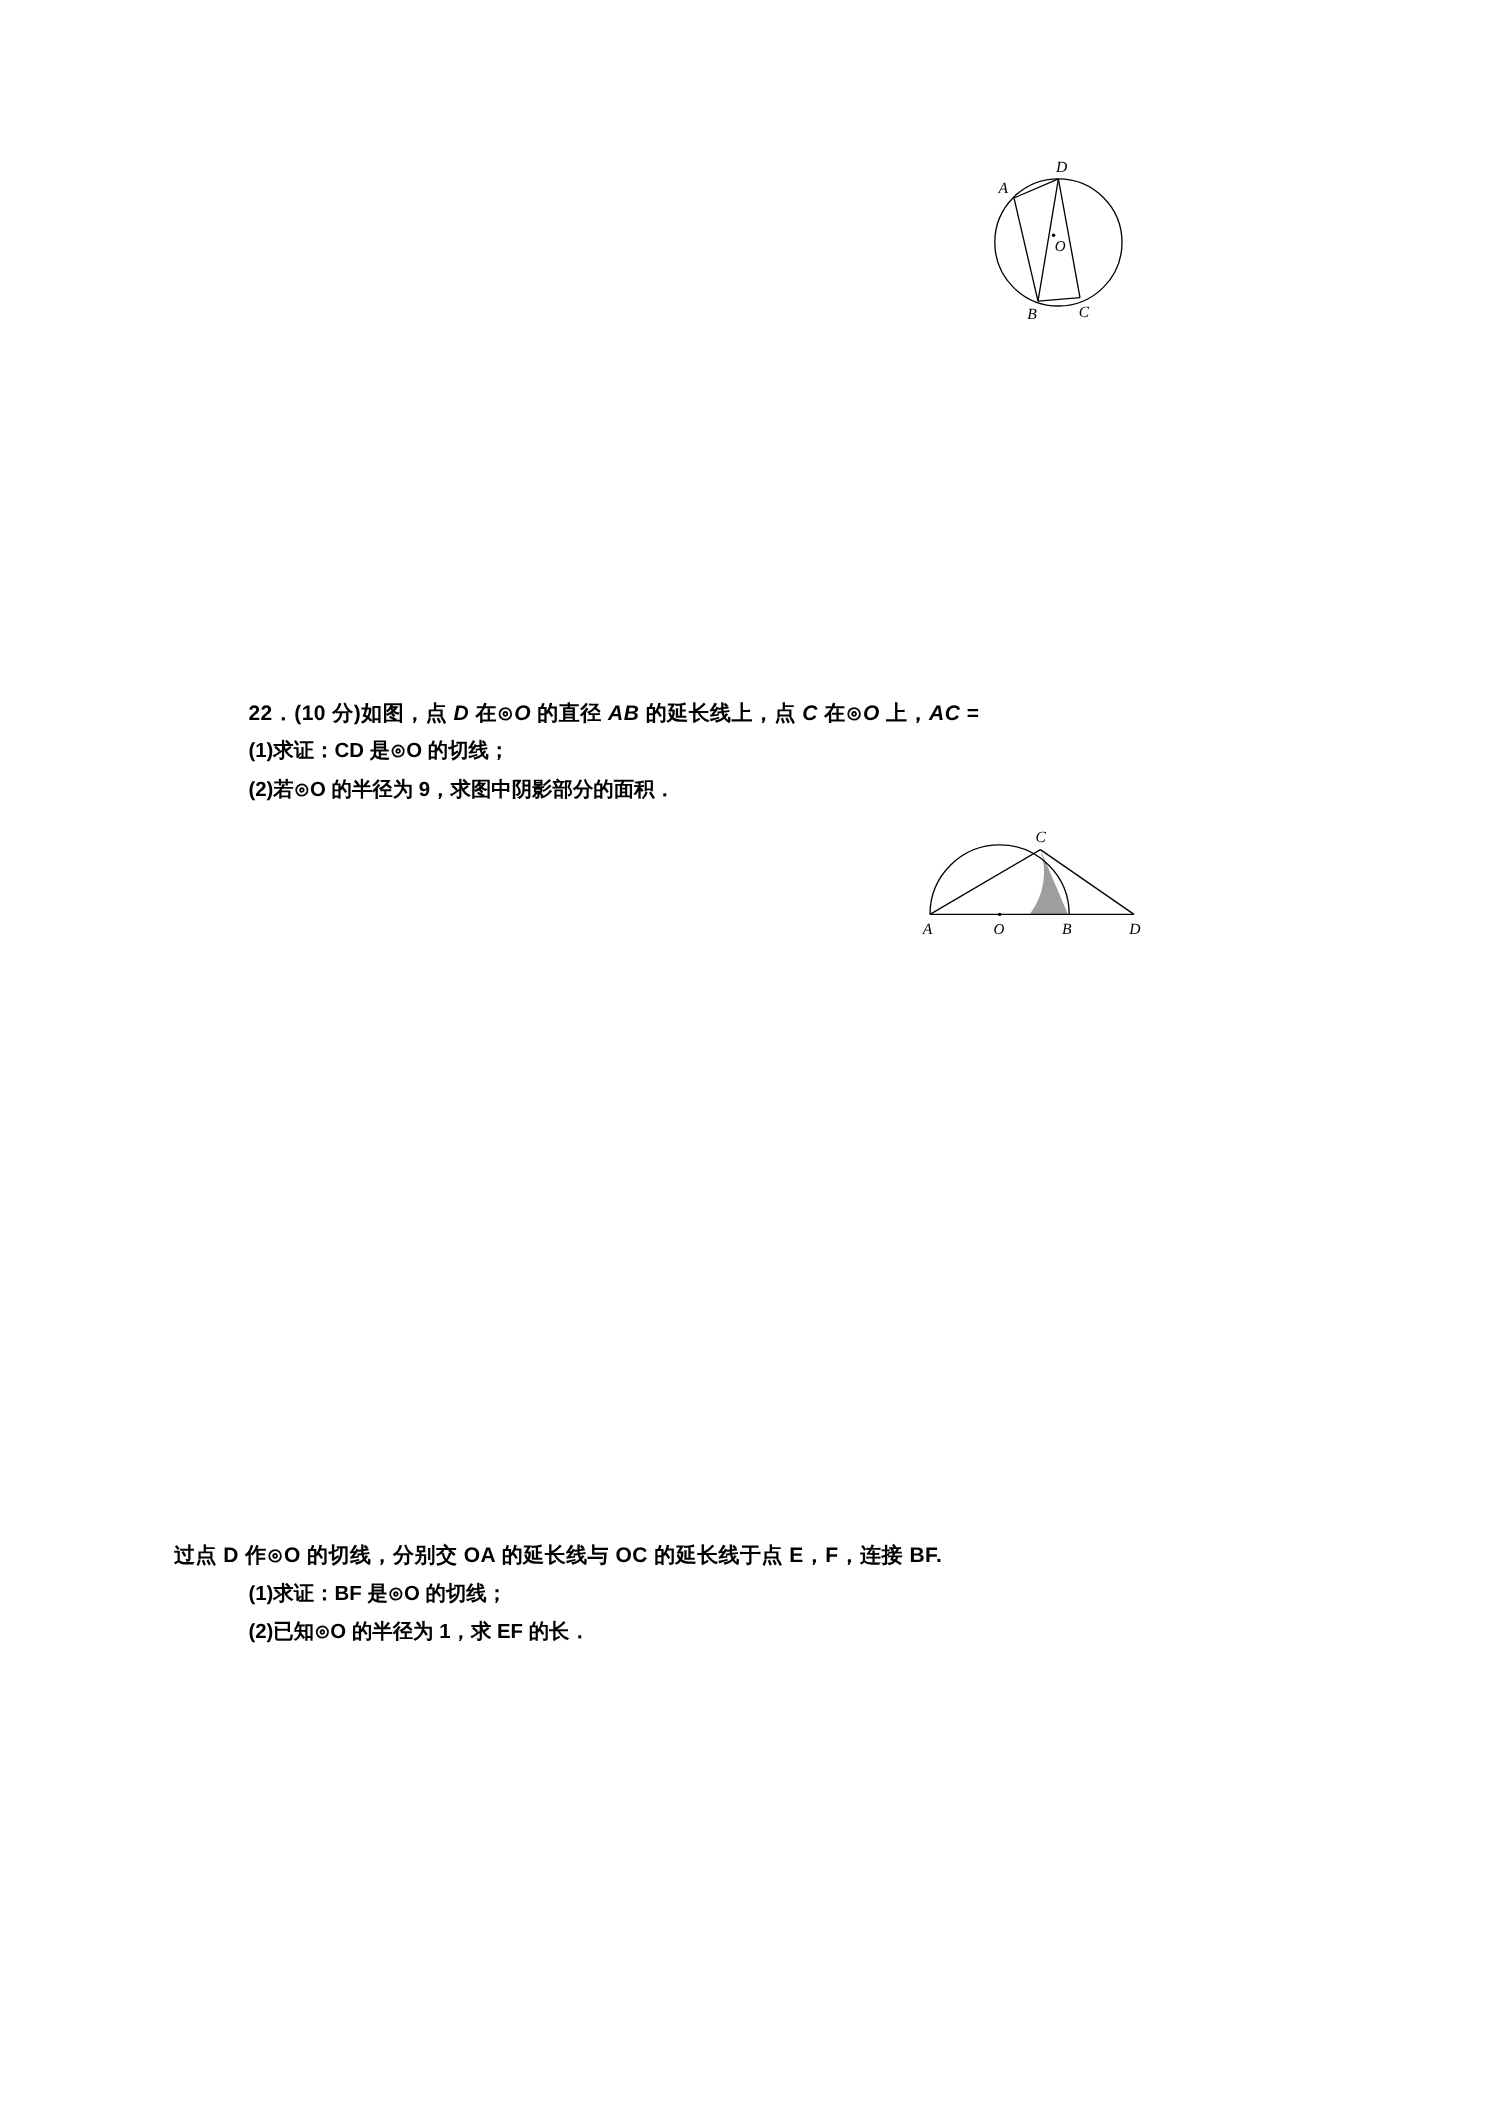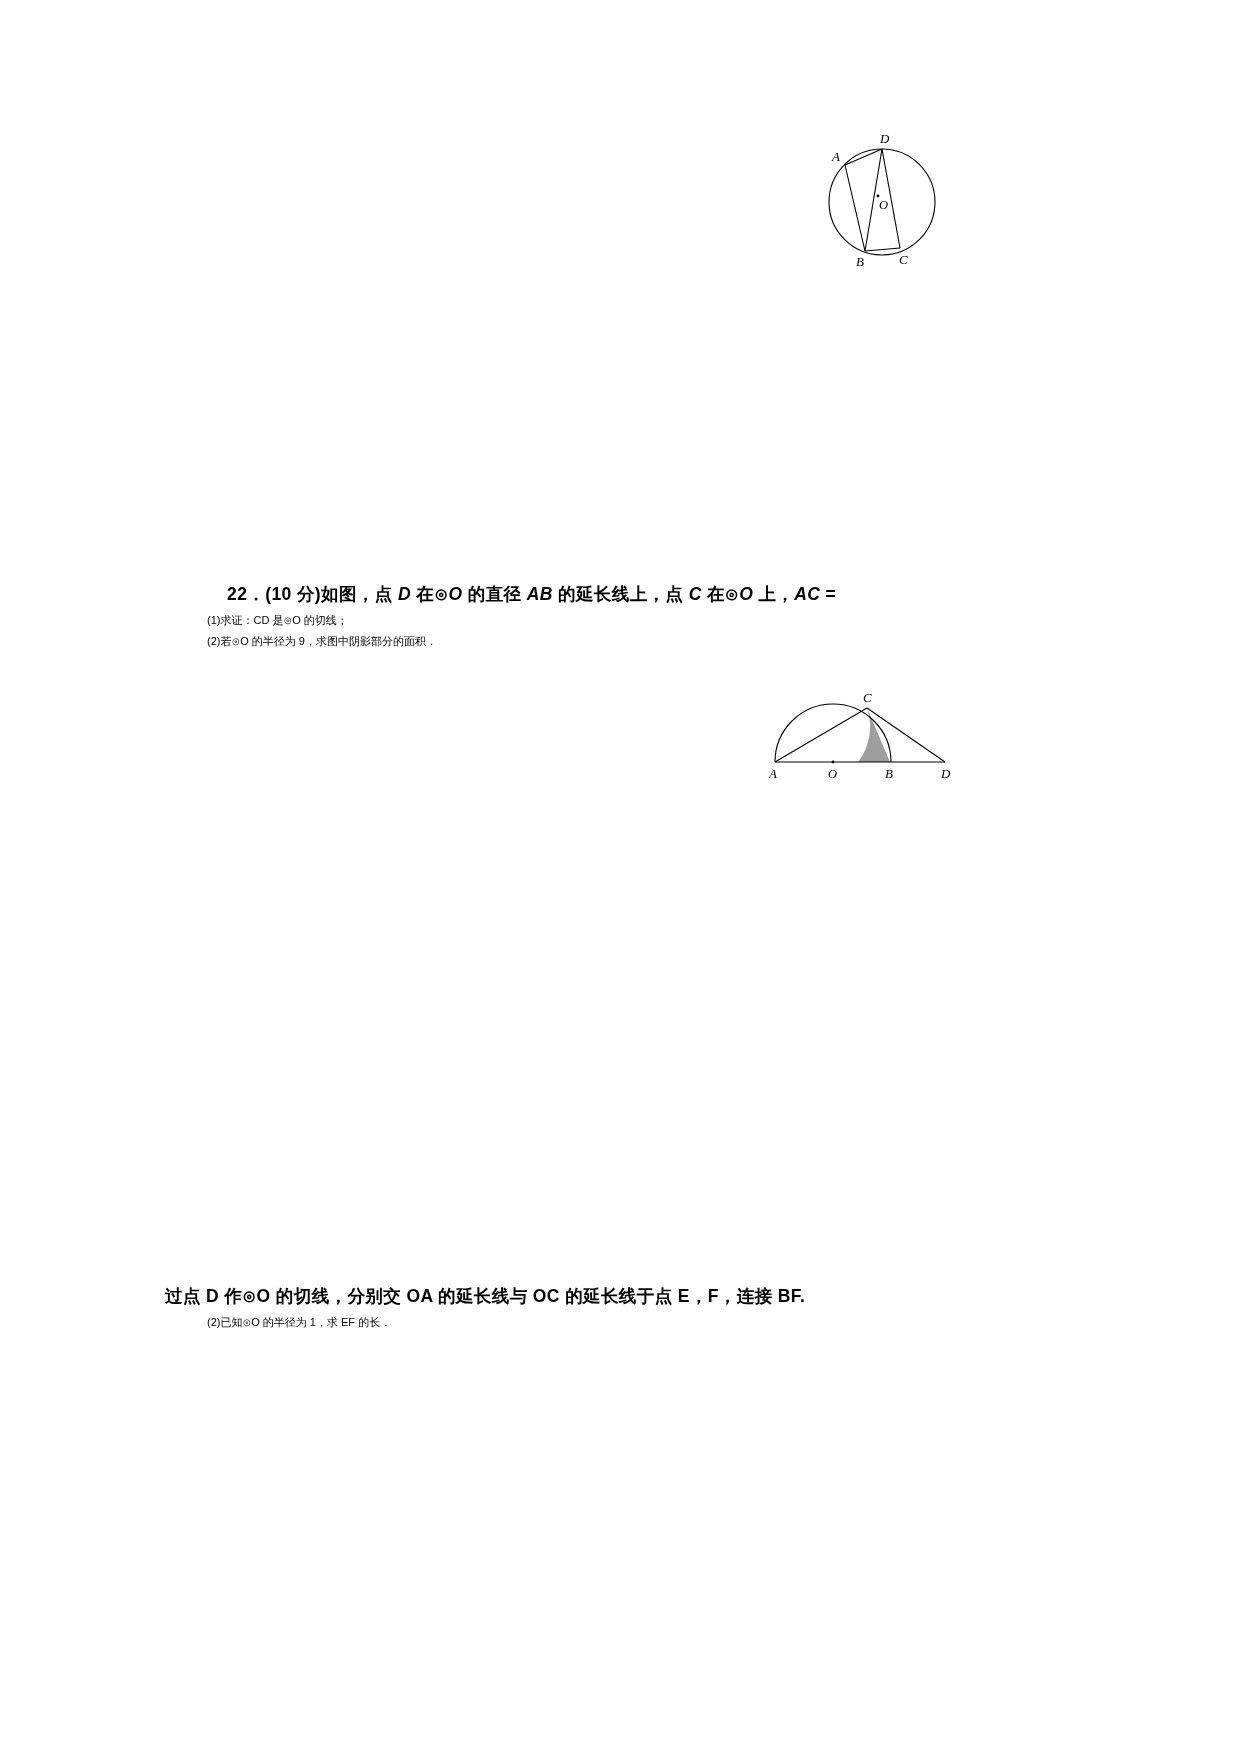--- a/index.html
+++ b/index.html
@@ -30,30 +30,29 @@
     position: absolute;
     left: 145px;
     top: 578px;
     width: 950px;
   }
   .q-body {
     font-size: 17.5px;
     line-height: 1.85;
     letter-spacing: 0.4px;
     font-weight: bold;
-    margin-left: 20px;
   }
   .q-first-line {
     text-indent: 62px;
   }
   .q-sub {
     text-indent: 62px;
-    font-size: 11px;
+    font-size: 17px;
     line-height: 1.85;
-    font-weight: normal;
+    font-weight: bold;
   }
   .it {
     font-style: italic;
   }
 
   
   #figure-two {
     position: absolute;
     left: 755px;
     top: 690px;
@@ -129,14 +128,15 @@
     <text x="108" y="12">C</text>
     <text x="14" y="88">A</text>
     <text x="73" y="88" class="lbl-o">O</text>
     <text x="130" y="88">B</text>
     <text x="186" y="88">D</text>
   </svg>
 </div>
 
 <div id="problem-23">
   <div class="q-body">过点 D 作⊙O 的切线，分别交 OA 的延长线与 OC 的延长线于点 E，F，连接 BF.</div>
+  <div class="q-sub">(1)求证：BF 是⊙O 的切线；</div>
   <div class="q-sub">(2)已知⊙O 的半径为 1，求 EF 的长．</div>
 </div>
 
 </body></html>

